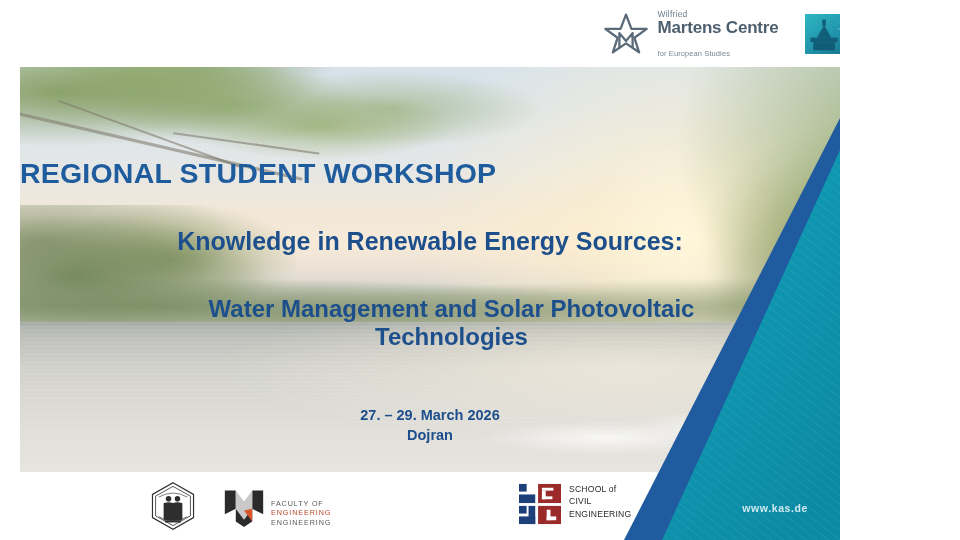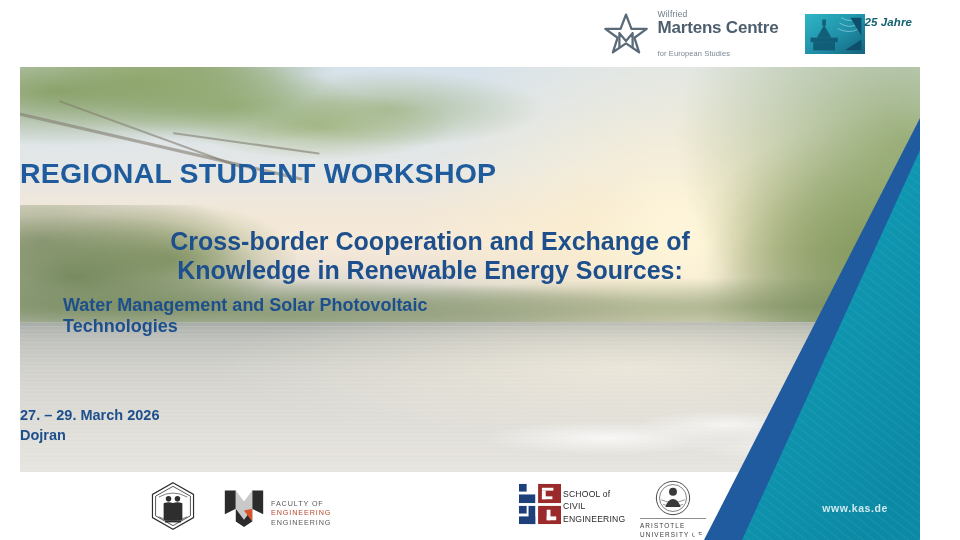--- a/index.html
+++ b/index.html
@@ -4,21 +4,21 @@
 <style>
   * { box-sizing: border-box; margin: 0; padding: 0; }
   html, body {
     width: 960px; height: 540px;
     overflow: hidden;
     background: #ffffff;
     font-family: "Liberation Sans", sans-serif;
   }
   .slide {
     position: relative;
-    width: 920px; height: 540px;
+    width: 840px; height: 540px;
     background: #ffffff;
     overflow: hidden;
   }
 
   
   .top-bar {
     position: absolute;
     left: 0; top: 0;
     width: 960px; height: 67px;
     background: #ffffff;
@@ -186,28 +186,28 @@
     color: #1f5c9e; letter-spacing: .2px;
   }
   .hl-sub1 {
     position: absolute; left: 0; top: 160px; width: 820px;
     text-align: center;
     font-size: 25px; font-weight: 700; line-height: 1.16;
     color: #1d4f8c;
   }
   .hl-sub2 {
     position: absolute; left: 0; top: 228px; width: 820px;
-    text-align: left;
-    font-size: 18px; font-weight: 700; line-height: 1.16;
+    text-align: center;
+    font-size: 24px; font-weight: 700; line-height: 1.16;
     color: #1d4f8c;
     padding-left: 43px;
   }
   .hl-date {
     position: absolute; left: 0; top: 339px; width: 820px;
-    text-align: left;
+    text-align: center;
     font-size: 14.5px; font-weight: 700; line-height: 1.35;
     color: #1d4f8c;
   }
 
   
   .bottom-bar {
     position: absolute; left: 0; bottom: 0;
     width: 960px; height: 68px;
     z-index: 25;
     display: block;
@@ -215,21 +215,21 @@
   .blogo { position: absolute; display: flex; align-items: center; }
 
   .ukim-seal { width: 50px; height: 50px; }
   .mech-wrap { display: flex; align-items: flex-end; gap: 6px; }
   .mech-cube { width: 42px; height: 42px; }
   .mech-text { line-height: 1.3; font-size: 7.2px; letter-spacing: .9px; }
   .mech-t1 { color: #585858; }
   .mech-t2 { color: #b8472a; }
   .mech-t3 { color: #585858; }
 
-  .civil-wrap { display: flex; align-items: flex-end; gap: 1px; }
+  .civil-wrap { display: flex; align-items: flex-start; gap: 7px; }
   .civil-mark { width: 44px; height: 42px; }
   .civil-text { line-height: 1.45; font-size: 8.6px; color: #2a2a2a; letter-spacing: .2px; }
 
   .auth-wrap { display: flex; flex-direction: column; align-items: center; gap: 2px; }
   .auth-seal { width: 36px; height: 36px; }
   .auth-text {
     font-size: 6.4px; color: #3a3a3a; letter-spacing: 1.1px;
     line-height: 1.45; text-align: left;
     border-top: 1px solid #8d8d8d; padding-top: 2px; width: 66px;
   }
@@ -300,21 +300,20 @@
     <div class="water"></div>
     <div class="water-sheen"></div>
     <div class="water-sparkle"></div>
     <div class="photo-wash"></div>
   </div>
 
   <div class="text-block">
     <div class="hl-main">REGIONAL STUDENT WORKSHOP</div>
 
     <div class="hl-sub1">
-      <div>Cross-border Cooperation and Exchange of</div>
       <div>Knowledge in Renewable Energy Sources:</div>
     </div>
 
     <div class="hl-sub2">
       <div>Water Management and Solar Photovoltaic</div>
       <div>Technologies</div>
     </div>
 
     <div class="hl-date">
       <div>27. – 29. March 2026</div>

